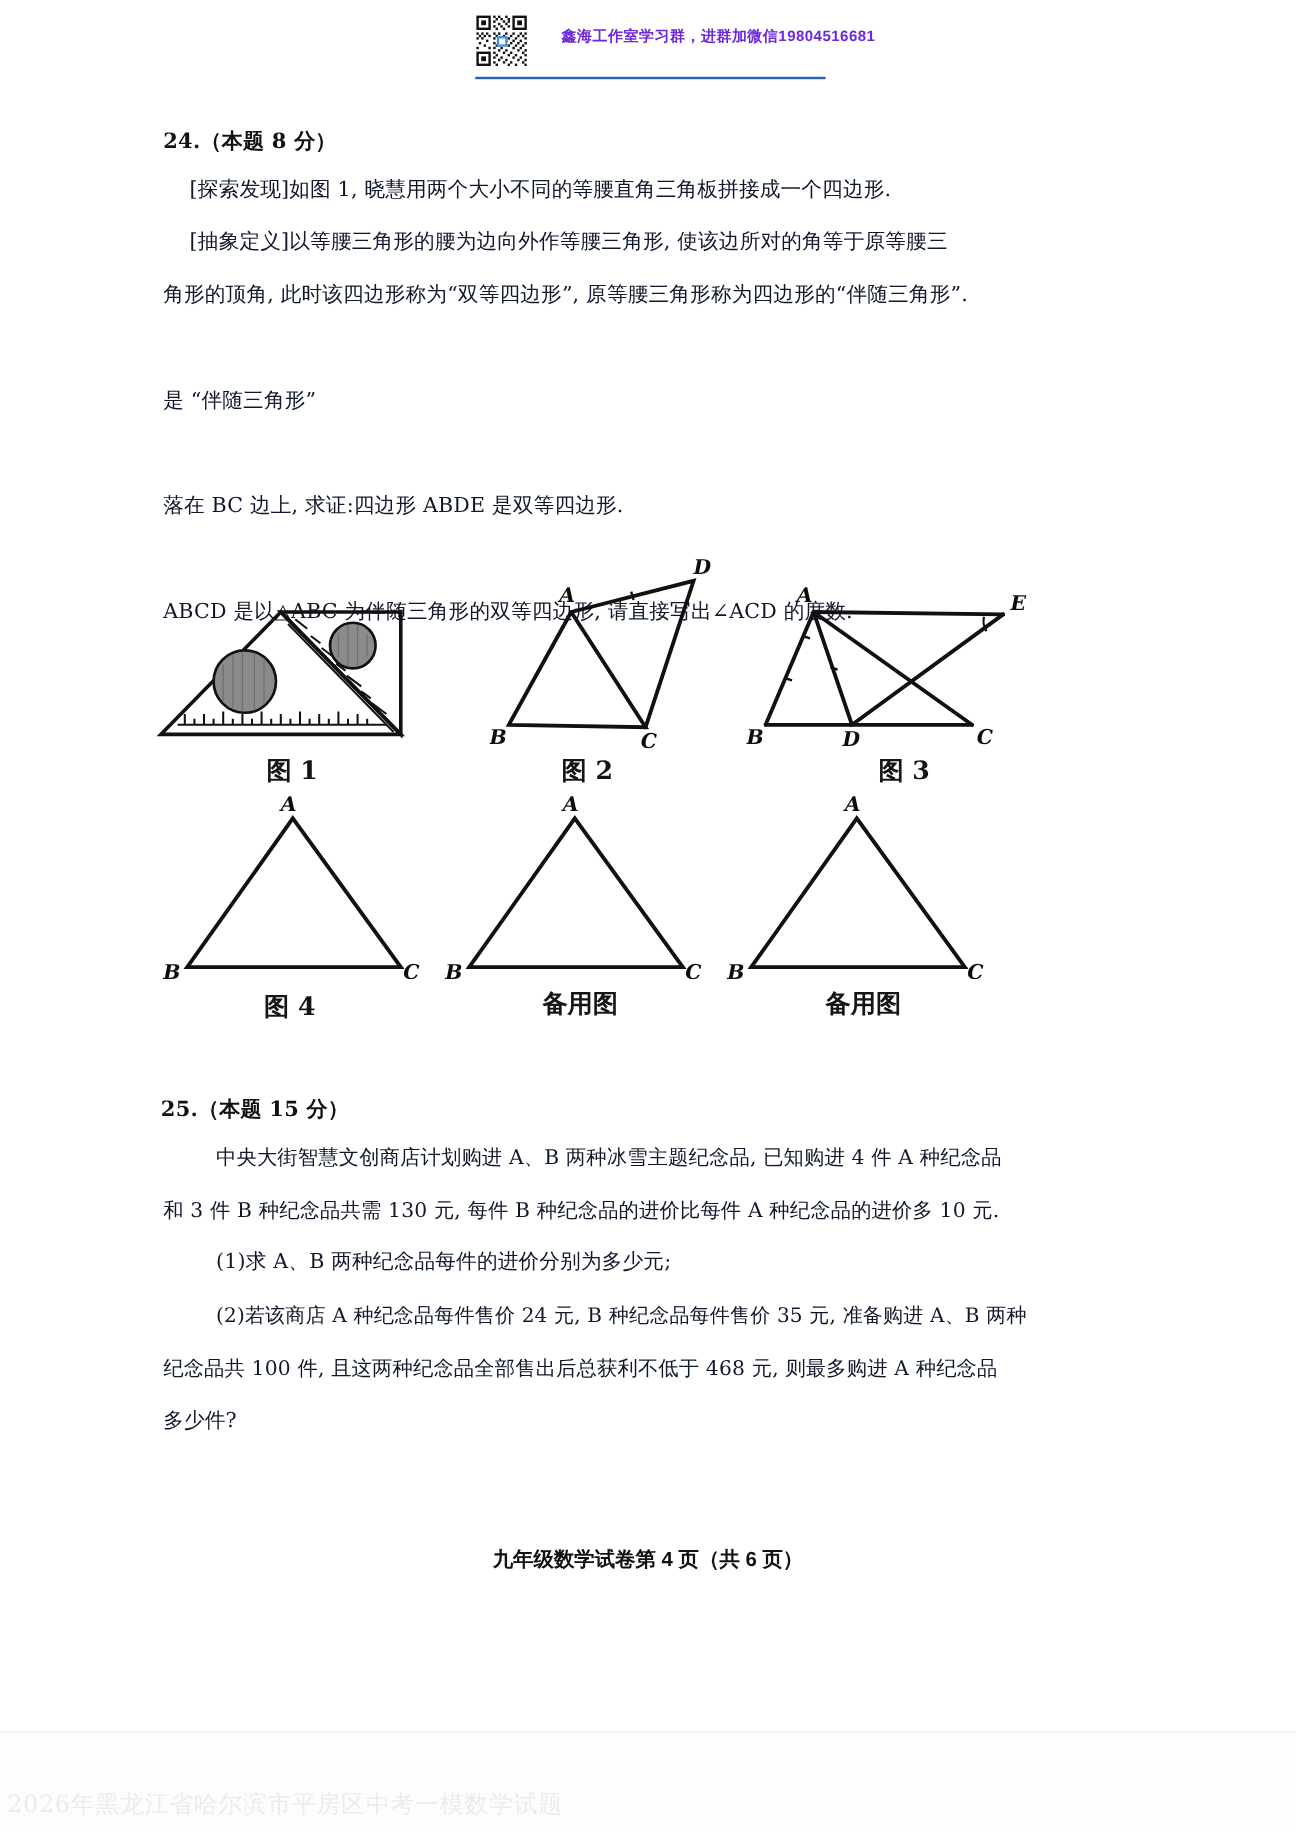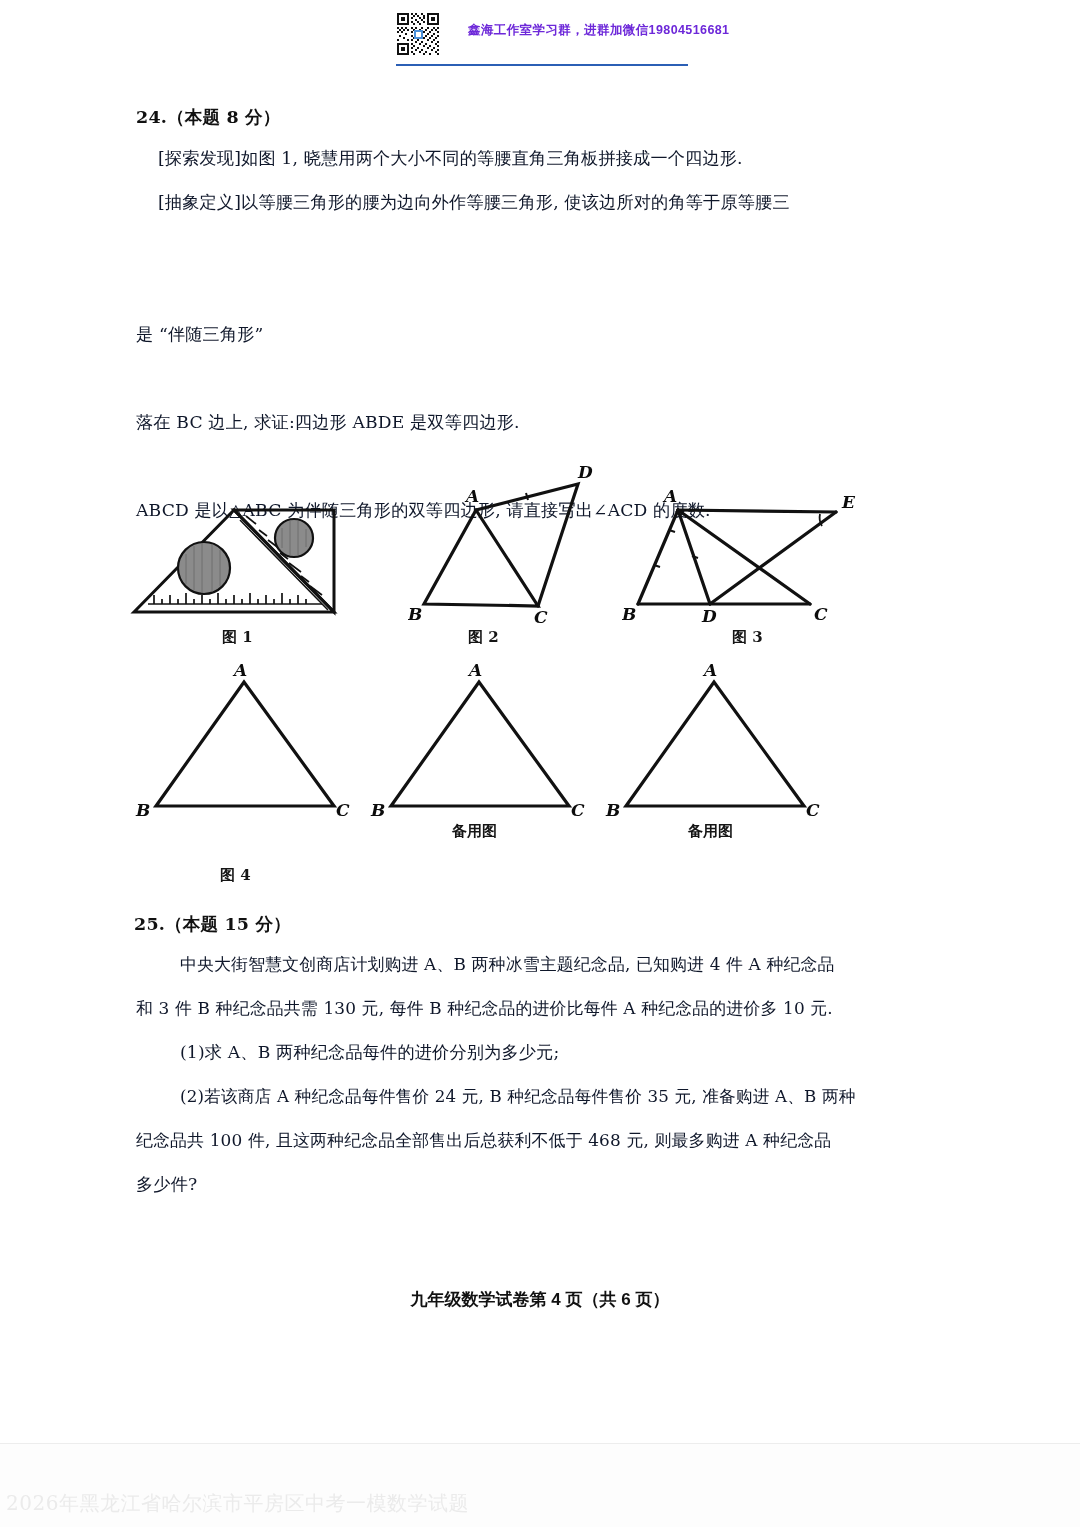--- a/index.html
+++ b/index.html
@@ -84,21 +84,21 @@
     font-family: "DejaVu Serif", "Liberation Serif", serif;
     color: #0f172a;
     white-space: nowrap;
   }
   .indent1 { text-indent: 22px; }
   .indent2 { text-indent: 44px; }
 
   
   .fig-caption {
     position: absolute;
-    font-size: 15px;
+    font-size: 21px;
     font-weight: 700;
     font-family: "DejaVu Serif", "Liberation Serif", serif;
     color: #151515;
     white-space: nowrap;
   }
 
   
   #footer-text {
     position: absolute;
     left: 0; top: 1288px;
@@ -237,20 +237,21 @@
       <rect x="20" y="20" width="5" height="5" fill="#ffffff"></rect>
     </svg>
     <div id="qr-banner-text">鑫海工作室学习群，进群加微信19804516681</div>
   </div>
   <div id="header-rule"></div>
 
   <div class="qnum" style="left:136px; top:105px;">24.（本题 8 分）</div>
 
   <div class="ptext indent1" style="top:136px;">[探索发现]如图 1, 晓慧用两个大小不同的等腰直角三角板拼接成一个四边形.</div>
   <div class="ptext indent1" style="top:180px;">[抽象定义]以等腰三角形的腰为边向外作等腰三角形, 使该边所对的角等于原等腰三</div>
+  <div class="ptext" style="top:224px;">角形的顶角, 此时该四边形称为“双等四边形”, 原等腰三角形称为四边形的“伴随三角形”.</div>
   <div class="ptext" style="top:312px;">是 “伴随三角形”</div>
   <div class="ptext" style="top:400px;">落在 BC 边上, 求证:四边形 ABDE 是双等四边形.</div>
   <div class="ptext" style="top:488px;">ABCD 是以△ABC 为伴随三角形的双等四边形, 请直接写出∠ACD 的度数.</div>
 
   <svg class="fig-svg" style="left:128px; top:498px;" width="230" height="128" viewBox="0 0 230 128">
     <g fill="none" stroke="#111111" stroke-width="3" stroke-linejoin="miter">
 
       <path d="M6 114 L106 12 L206 114 Z"></path>
 
       <path d="M106 12 L206 12 L206 114 Z"></path>
@@ -361,21 +362,21 @@
   <div class="fig-caption" style="left:700px; top:628px;margin-left:32px;">图 3</div>
 
   <svg class="fig-svg" style="left:130px; top:660px;" width="230" height="156" viewBox="0 0 230 156">
     <g fill="none" stroke="#111111" stroke-width="3.2" stroke-linejoin="miter" stroke-linecap="round">
       <path d="M26 146 L114 22 L204 146 Z"></path>
     </g>
     <text x="104" y="16" font-family="DejaVu Serif, Liberation Serif, serif" font-size="17" font-style="italic" font-weight="700" fill="#0c0c0c">A</text>
     <text x="6" y="156" font-family="DejaVu Serif, Liberation Serif, serif" font-size="17" font-style="italic" font-weight="700" fill="#0c0c0c">B</text>
     <text x="206" y="156" font-family="DejaVu Serif, Liberation Serif, serif" font-size="17" font-style="italic" font-weight="700" fill="#0c0c0c">C</text>
   </svg>
-  <div class="fig-caption" style="left:220px; top:866px;">图 4</div>
+  <div class="fig-caption" style="left:220px; top:825px;">图 4</div>
 
   <svg class="fig-svg" style="left:365px; top:660px;" width="230" height="156" viewBox="0 0 230 156">
     <g fill="none" stroke="#111111" stroke-width="3.2" stroke-linejoin="miter" stroke-linecap="round">
       <path d="M26 146 L114 22 L204 146 Z"></path>
     </g>
     <text x="104" y="16" font-family="DejaVu Serif, Liberation Serif, serif" font-size="17" font-style="italic" font-weight="700" fill="#0c0c0c">A</text>
     <text x="6" y="156" font-family="DejaVu Serif, Liberation Serif, serif" font-size="17" font-style="italic" font-weight="700" fill="#0c0c0c">B</text>
     <text x="206" y="156" font-family="DejaVu Serif, Liberation Serif, serif" font-size="17" font-style="italic" font-weight="700" fill="#0c0c0c">C</text>
   </svg>
   <div class="fig-caption" style="left:452px; top:822px;">备用图</div>

